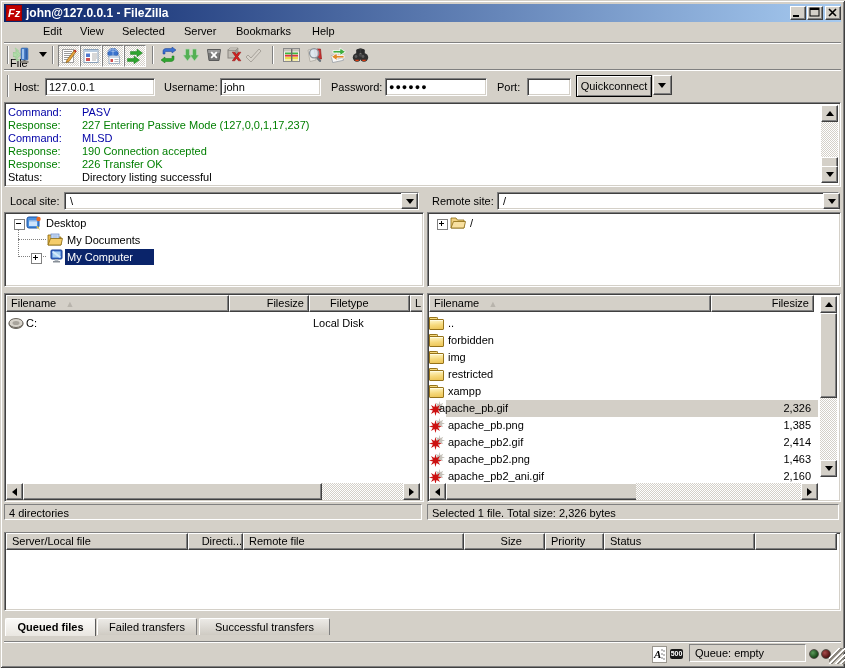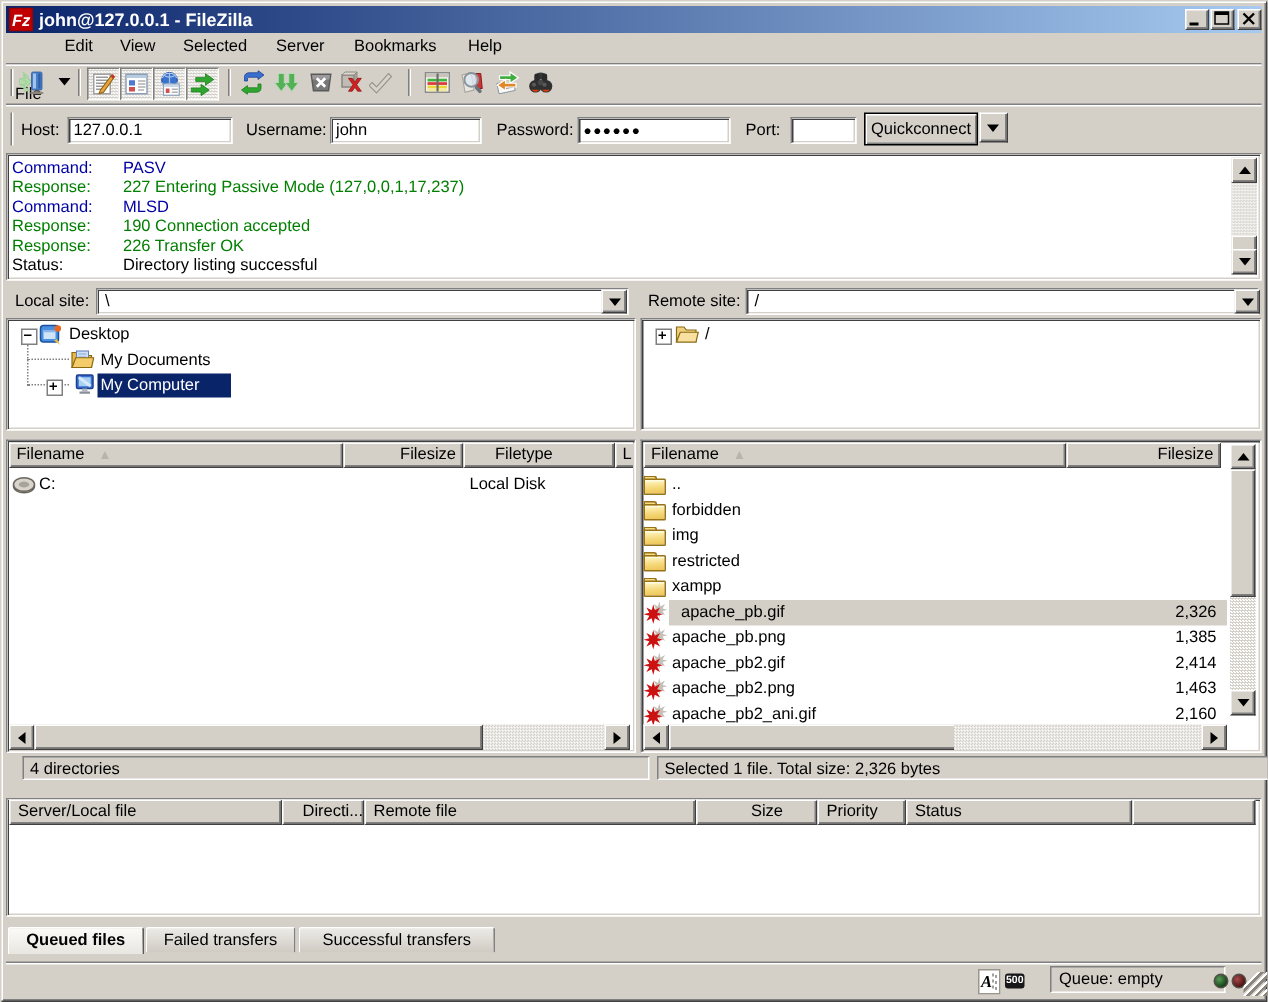--- a/index.html
+++ b/index.html
@@ -1,20 +1,20 @@
 <!DOCTYPE html>
 <html><head>
 <meta charset="utf-8">
 <style>
 html,body{margin:0;padding:0;}
 body{width:845px;height:668px;overflow:hidden;font-family:"Liberation Sans",sans-serif;font-size:11px;color:#000;}
 .win{position:relative;width:845px;height:668px;background:#d4d0c8;
  box-shadow: inset 1px 1px 0 #d4d0c8, inset -1px -1px 0 #404040, inset 2px 2px 0 #ffffff, inset -2px -2px 0 #808080;}
 .abs{position:absolute;}
-.sunkenlite{border:1px solid;border-color:#808080 #ffffff #ffffff #808080;margin-left:11px;}
+.sunkenlite{border:1px solid;border-color:#808080 #ffffff #ffffff #808080;}
 .raised{border:1px solid;border-color:#ffffff #404040 #404040 #ffffff;box-shadow:inset -1px -1px 0 #808080;background:#d4d0c8;}
 .etch{height:0;border-top:1px solid #808080;border-bottom:1px solid #ffffff;}
 .vetch{width:0;border-left:1px solid #808080;border-right:1px solid #ffffff;}
 .lbl{line-height:18px;white-space:nowrap;}
 .field{background:#fff;border:1px solid;border-color:#808080 #ffffff #ffffff #808080;box-shadow:inset 1px 1px 0 #404040, inset -1px -1px 0 #d4d0c8;}
 .track{background:#e8e5df;background-image:repeating-conic-gradient(#ffffff 0% 25%, #d4d0c8 0% 50%);background-size:2px 2px;}
 .arrbtn{border:1px solid;border-color:#ffffff #404040 #404040 #ffffff;box-shadow:inset -1px -1px 0 #808080;background:#d4d0c8;display:flex;align-items:center;justify-content:center;}
 .row{position:absolute;height:17px;line-height:17px;white-space:nowrap;}
 svg{display:block;}
 .togglebtn{width:20px;height:20px;border:1px solid;border-color:#808080 #ffffff #ffffff #808080;background-image:repeating-conic-gradient(#ffffff 0% 25%, #d4d0c8 0% 50%);background-size:2px 2px;display:flex;align-items:center;justify-content:center;}
@@ -340,21 +340,21 @@
  <div class="row" style="left:2px;top:73px;">
         <span class="fold"></span>
         <span style="position:absolute;left:19px;">restricted</span>
       </div>
  <div class="row" style="left:2px;top:90px;">
         <span class="fold"></span>
         <span style="position:absolute;left:19px;">xampp</span>
       </div>
  <div class="row" style="left:2px;top:107px;">
         <span class="splat"></span>
-        <span style="position:absolute;left:25px;text-align:center;">apache_pb.gif</span>
+        <span style="position:absolute;left:10px;text-align:center;">apache_pb.gif</span>
         <span class="fsz">2,326</span>
       </div>
  <div class="row" style="left:2px;top:124px;">
         <span class="splat"></span>
         <span style="position:absolute;left:19px;">apache_pb.png</span>
         <span class="fsz">1,385</span>
       </div>
  <div class="row" style="left:2px;top:141px;">
         <span class="splat"></span>
         <span style="position:absolute;left:19px;">apache_pb2.gif</span>

